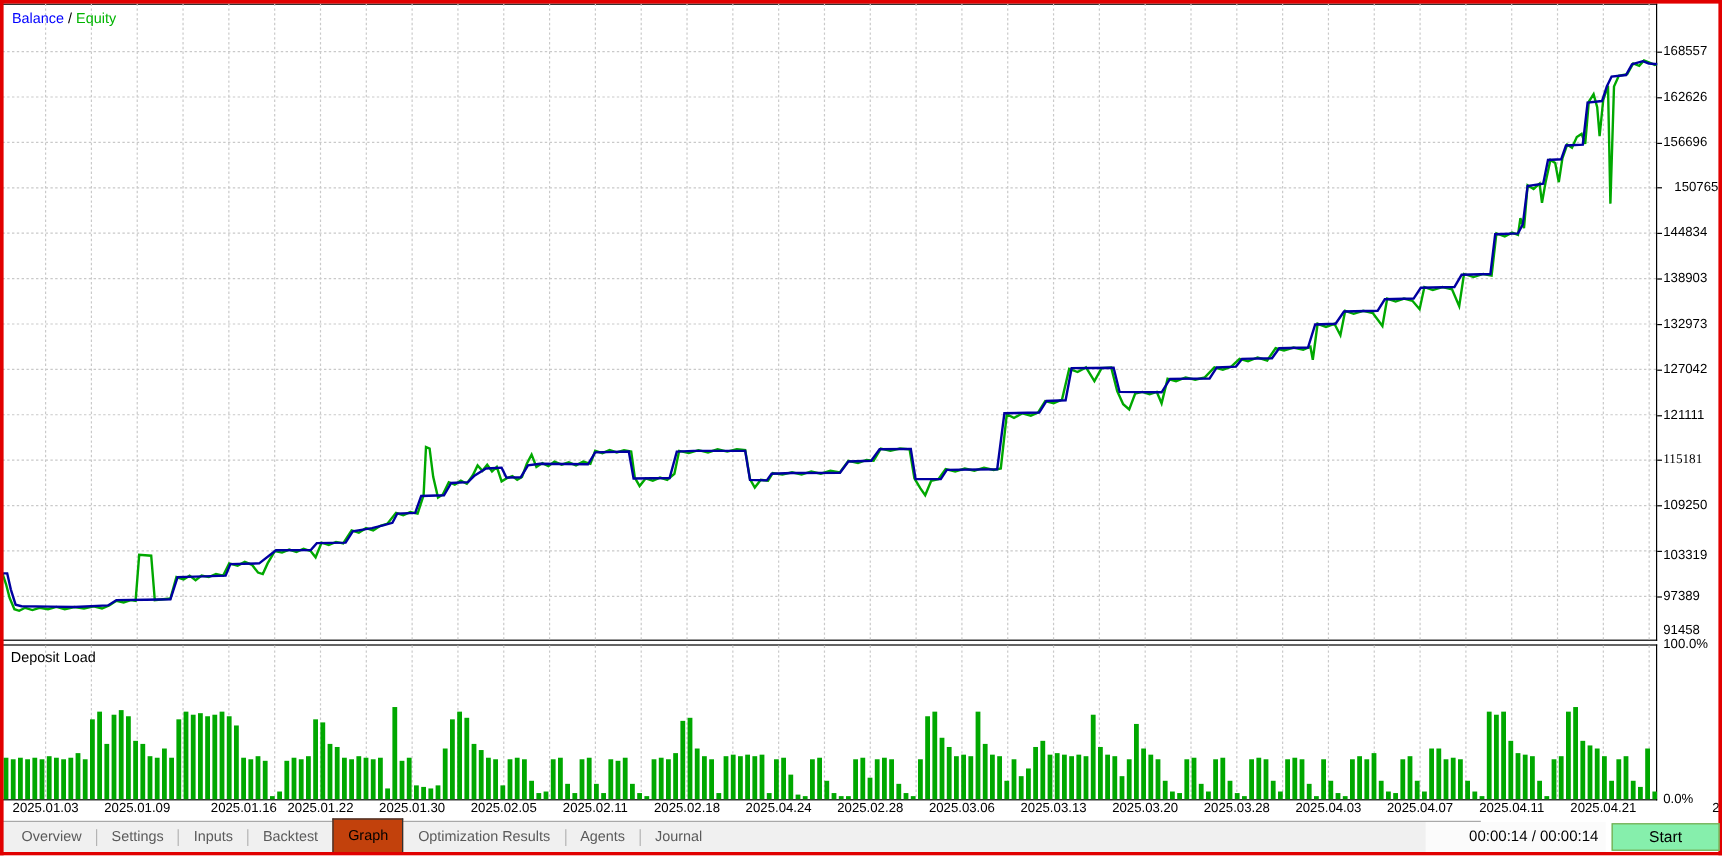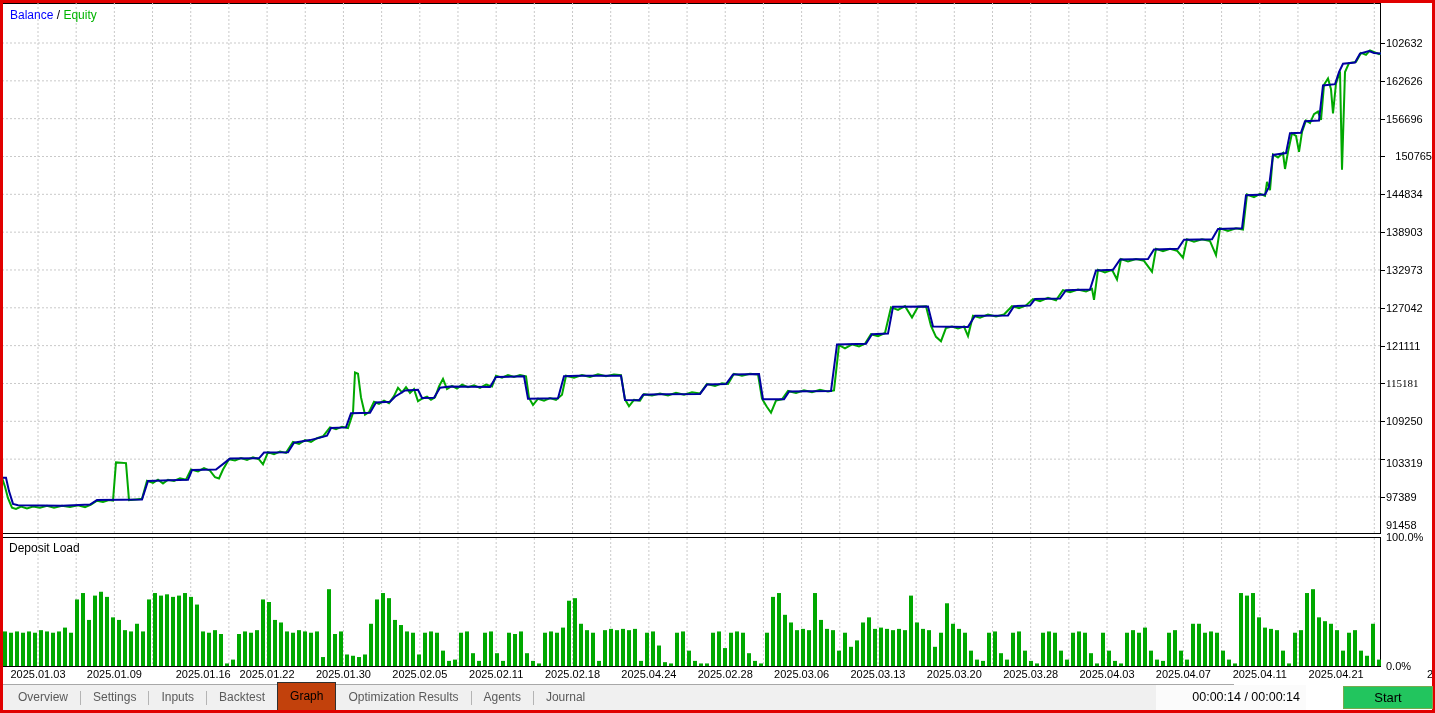--- a/index.html
+++ b/index.html
@@ -37,24 +37,24 @@
   .dlabel.end{text-align:right;}
 
   #tabbar{position:absolute;left:0;top:684px;width:1234px;height:26px;background:#f0f0f0;
     border-top:1px solid #a8a8a8;box-sizing:border-box;display:flex;align-items:stretch;
     padding-left:6px;z-index:10;}
   .tab{font-size:12px;color:#5a5a5a;line-height:25px;padding:0 12px;white-space:nowrap;cursor:default;}
   .tabsep{width:1px;height:14px;background:#b4b4b4;align-self:center;}
   .tab.active{position:relative;margin-top:-3px;background:#c2410c;color:#000;
     border:1px solid #303030;border-bottom:none;line-height:27px;z-index:12;}
 
-  #timer-box{position:absolute;left:1156px;top:685px;width:150px;height:25px;background:#fbfbfb;
+  #timer-box{position:absolute;left:1188px;top:685px;width:150px;height:25px;background:#fbfbfb;
     z-index:11;font-size:12.5px;color:#000;text-align:right;line-height:25px;padding-right:6px;
     box-sizing:border-box;}
-  #start-btn{position:absolute;left:1343px;top:686px;width:90px;height:23px;background:#22c55e;
+  #start-btn{position:absolute;left:1343px;top:686px;width:90px;height:23px;background:#86efac;
     border:1px solid #76ab4e;box-sizing:border-box;z-index:61;font-size:13px;color:#000;
     text-align:center;line-height:21px;cursor:pointer;}
 </style>
 </head>
 <body>
 
 <div class="edge" id="edge-top"></div>
 <div class="edge" id="edge-bottom"></div>
 <div class="edge" id="edge-left"></div>
 <div class="edge" id="edge-right"></div>
@@ -388,21 +388,21 @@
       <rect x="1353" y="630.16" width="4" height="35.84"></rect>
       <rect x="1359" y="650.64" width="4" height="15.36"></rect>
       <rect x="1365" y="655.76" width="4" height="10.24"></rect>
       <rect x="1371" y="623.76" width="4" height="42.24"></rect>
       <rect x="1377" y="659.6" width="4" height="6.4"></rect>
     </g>
   </svg>
 <div id="deposit-title">Deposit Load</div>
 
 <div id="y-axis">
-    <div class="ytick" style="top: 37px;">102632</div>
+    <div class="ytick" style="top: 37px;">168557</div>
     <div class="ytickmark" style="top: 43px;"></div>
     <div class="ytick" style="top: 74.83px;">162626</div>
     <div class="ytickmark" style="top: 80.83px;"></div>
     <div class="ytick" style="top: 112.66px;">156696</div>
     <div class="ytickmark" style="top: 118.66px;"></div>
     <div class="ytick" style="top: 150.49px; text-align: right;">150765</div>
     <div class="ytickmark" style="top: 156.49px;"></div>
     <div class="ytick" style="top: 188.32px;">144834</div>
     <div class="ytickmark" style="top: 194.32px;"></div>
     <div class="ytick" style="top: 226.15px;">138903</div>

